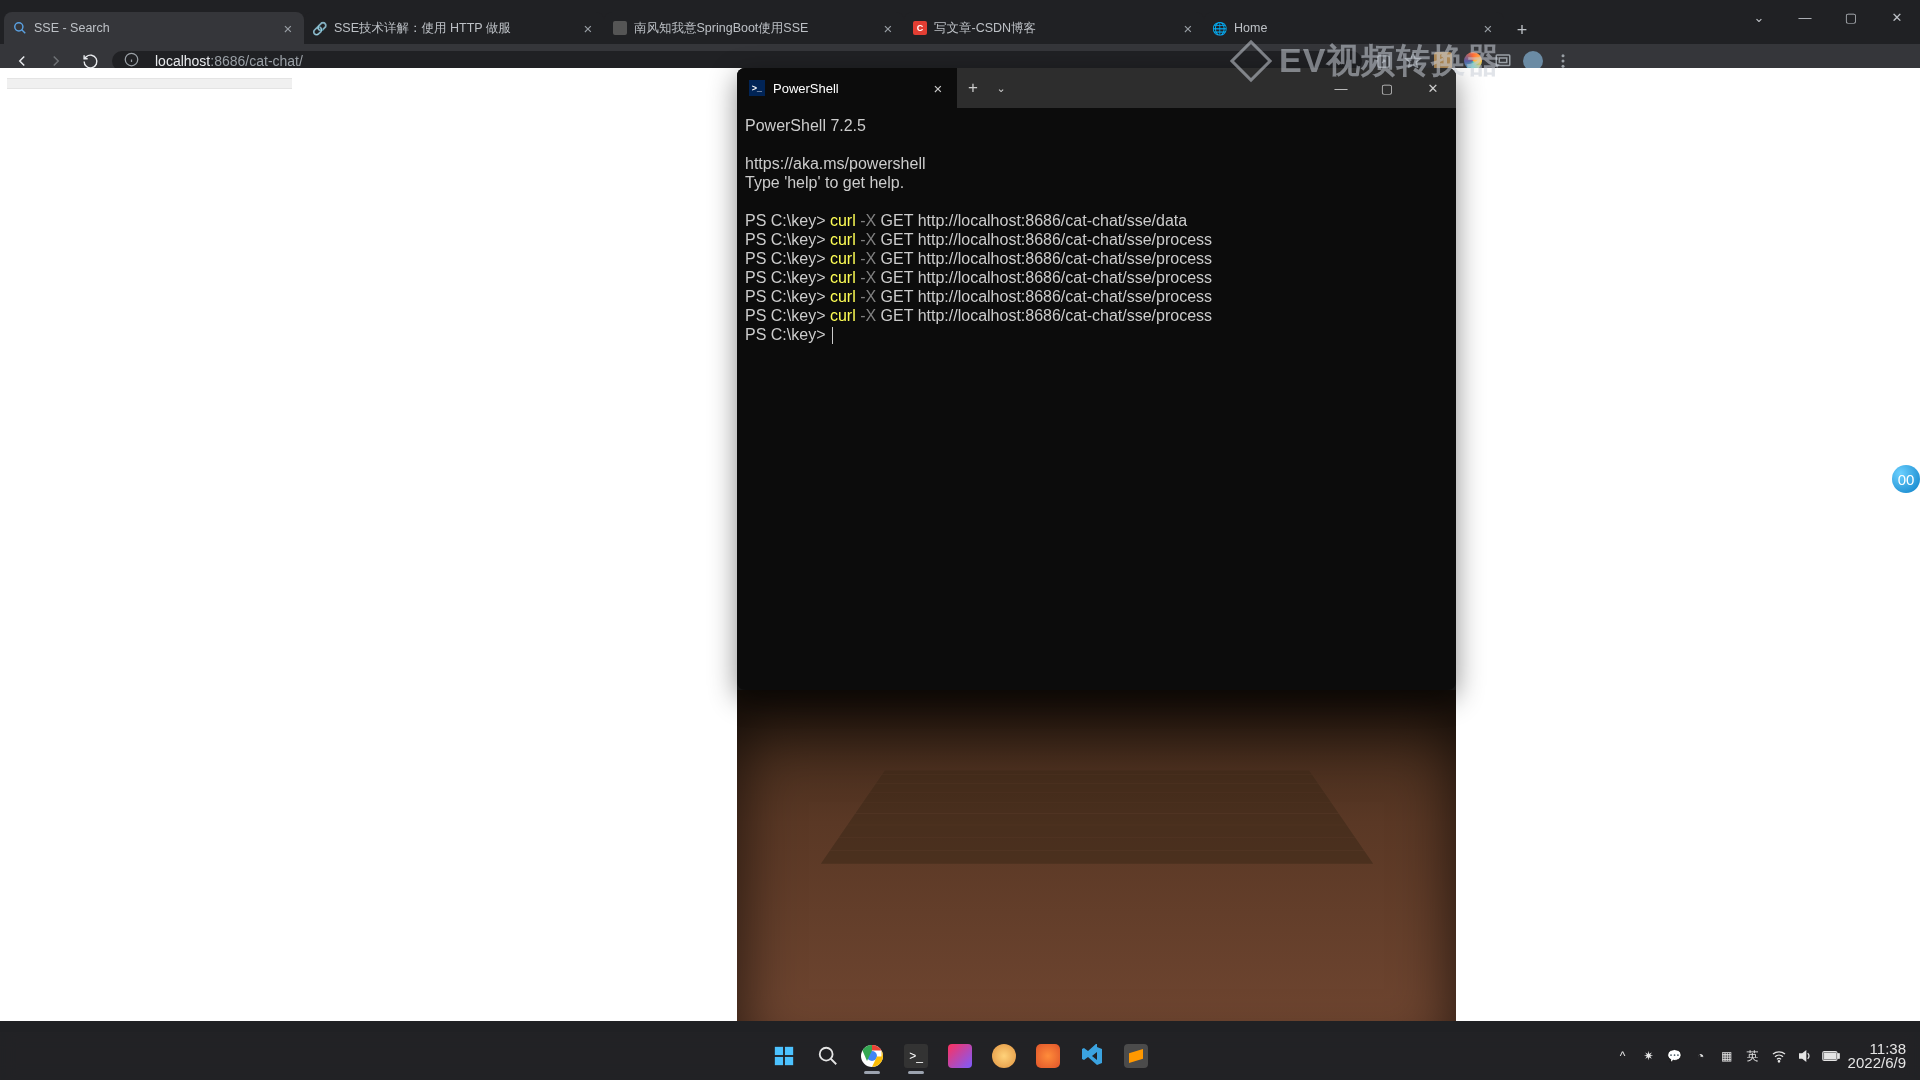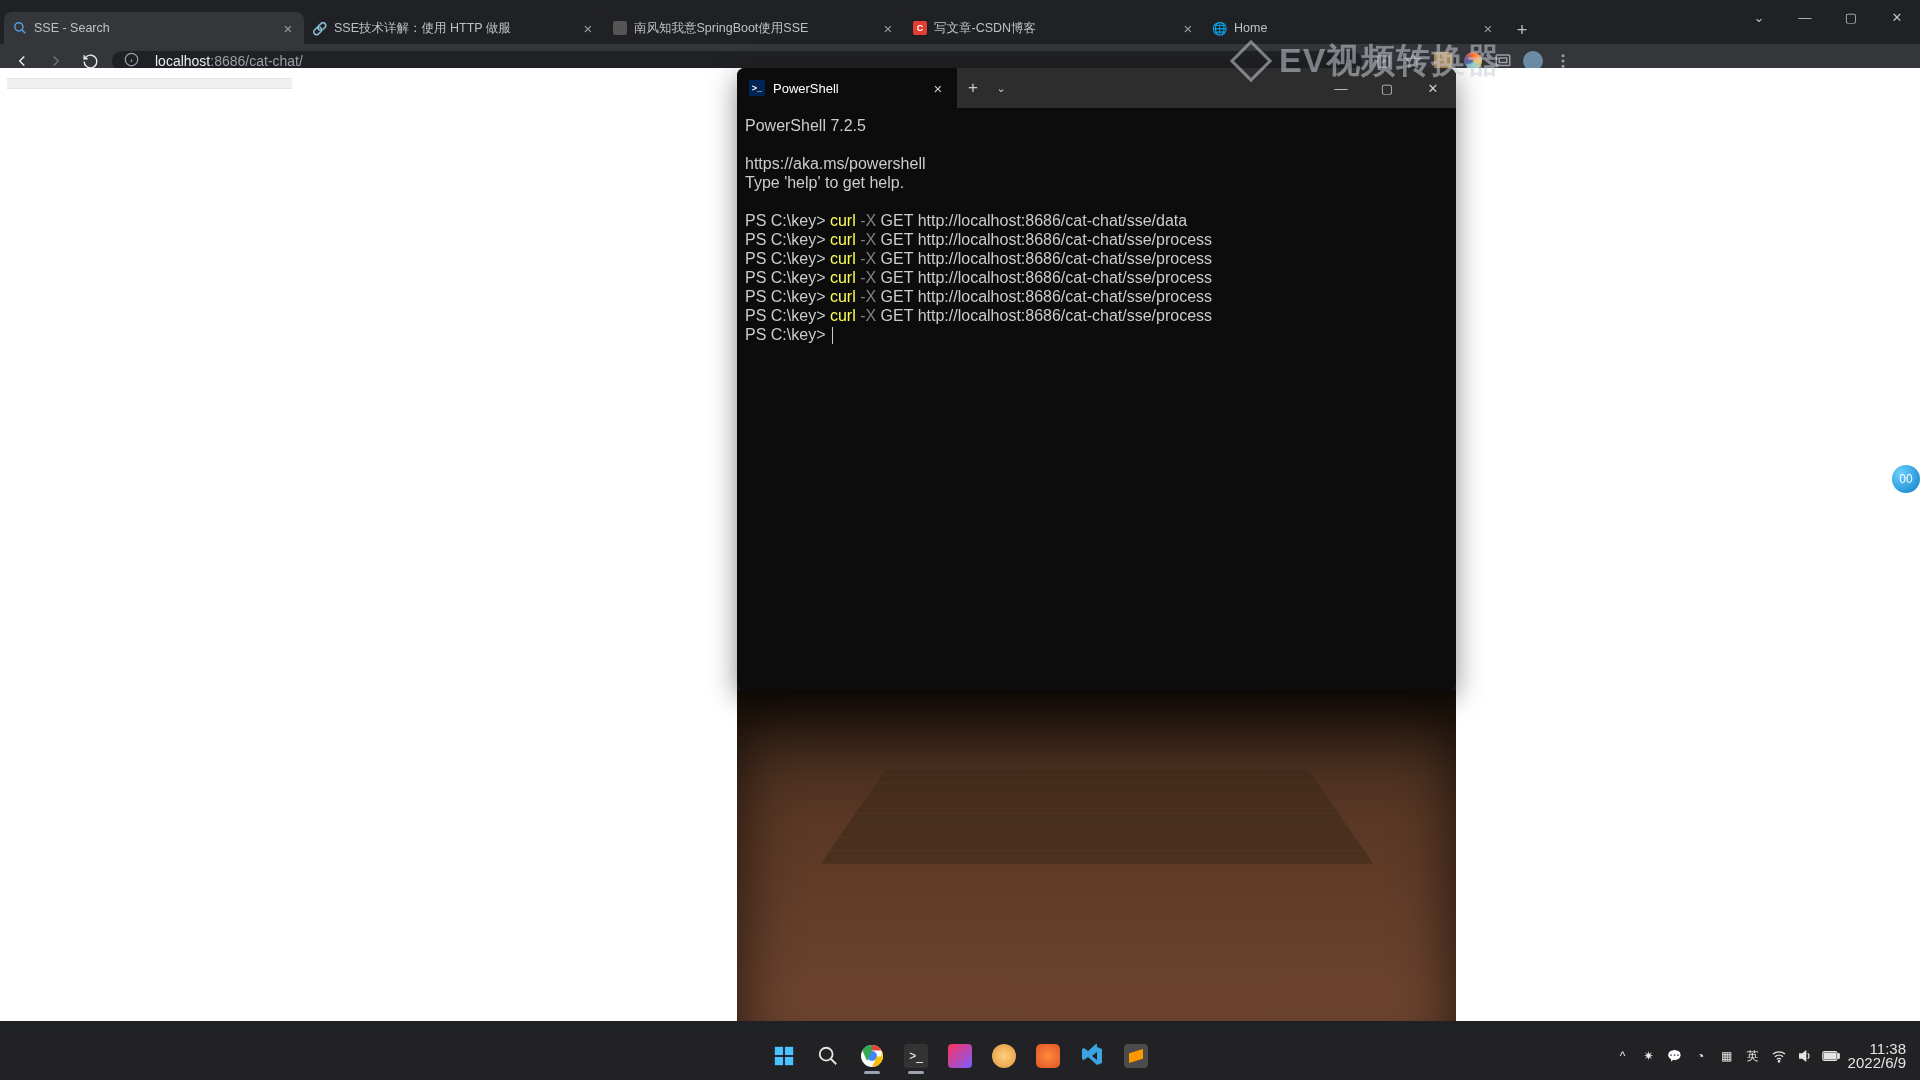--- a/index.html
+++ b/index.html
@@ -57,21 +57,21 @@
 .task-icon { width:40px; height:40px; border-radius:4px; display:flex; align-items:center; justify-content:center; font-size:20px; position:relative;}
 .task-icon.active::after{content:"";position:absolute;bottom:2px;left:50%;transform:translateX(-50%);width:16px;height:3px;border-radius:2px;background:#9ca3af;}
 .tray { position:absolute; right:8px; display:flex; align-items:center; gap:8px; color:#e5e5e5; font-size:12px;}
 .tray-icon { width:18px; height:18px; display:flex; align-items:center; justify-content:center; }
 .tray-time { text-align:right; line-height:14px; font-size:15px; padding-right:6px;}
 
 
 .watermark { position:absolute; top:38px; left:1230px; font-size:34px; font-weight:700; color:rgba(200,205,215,.55); letter-spacing:1px; z-index:90; display:flex; align-items:center; gap:4px; font-family: "Microsoft YaHei", sans-serif;}
 .wm-diamond{width:42px;height:42px; position:relative; margin-right:3px;}
 .wm-diamond::before{content:"";position:absolute;inset:6px;border:3px solid rgba(200,205,215,.55); transform:rotate(45deg);}
-.float-badge{position:absolute; right:0; top:465px; width:28px; height:28px; border-radius:50%; background: radial-gradient(circle at 30% 30%, #6bd0ff, #0b7fc7);  color:#fff; font-size:12px; display:flex; align-items:center; justify-content:center; z-index:95;}
+.float-badge{position:absolute; right:0; top:465px; width:28px; height:28px; border-radius:50%; background: radial-gradient(circle at 30% 30%, #6bd0ff, #0b7fc7);  color:#fff; font-size:15px; display:flex; align-items:center; justify-content:center; z-index:95;}
 </style>
 </head>
 <body>
 
 <div class="browser">
   <div class="tabstrip">
     <div class="tab active">
       <span class="tab-icon">
           <svg width="14" height="14" viewBox="0 0 24 24" fill="none" stroke="#5aa0e0" stroke-width="2.5">
             <circle cx="10" cy="10" r="7"></circle>

